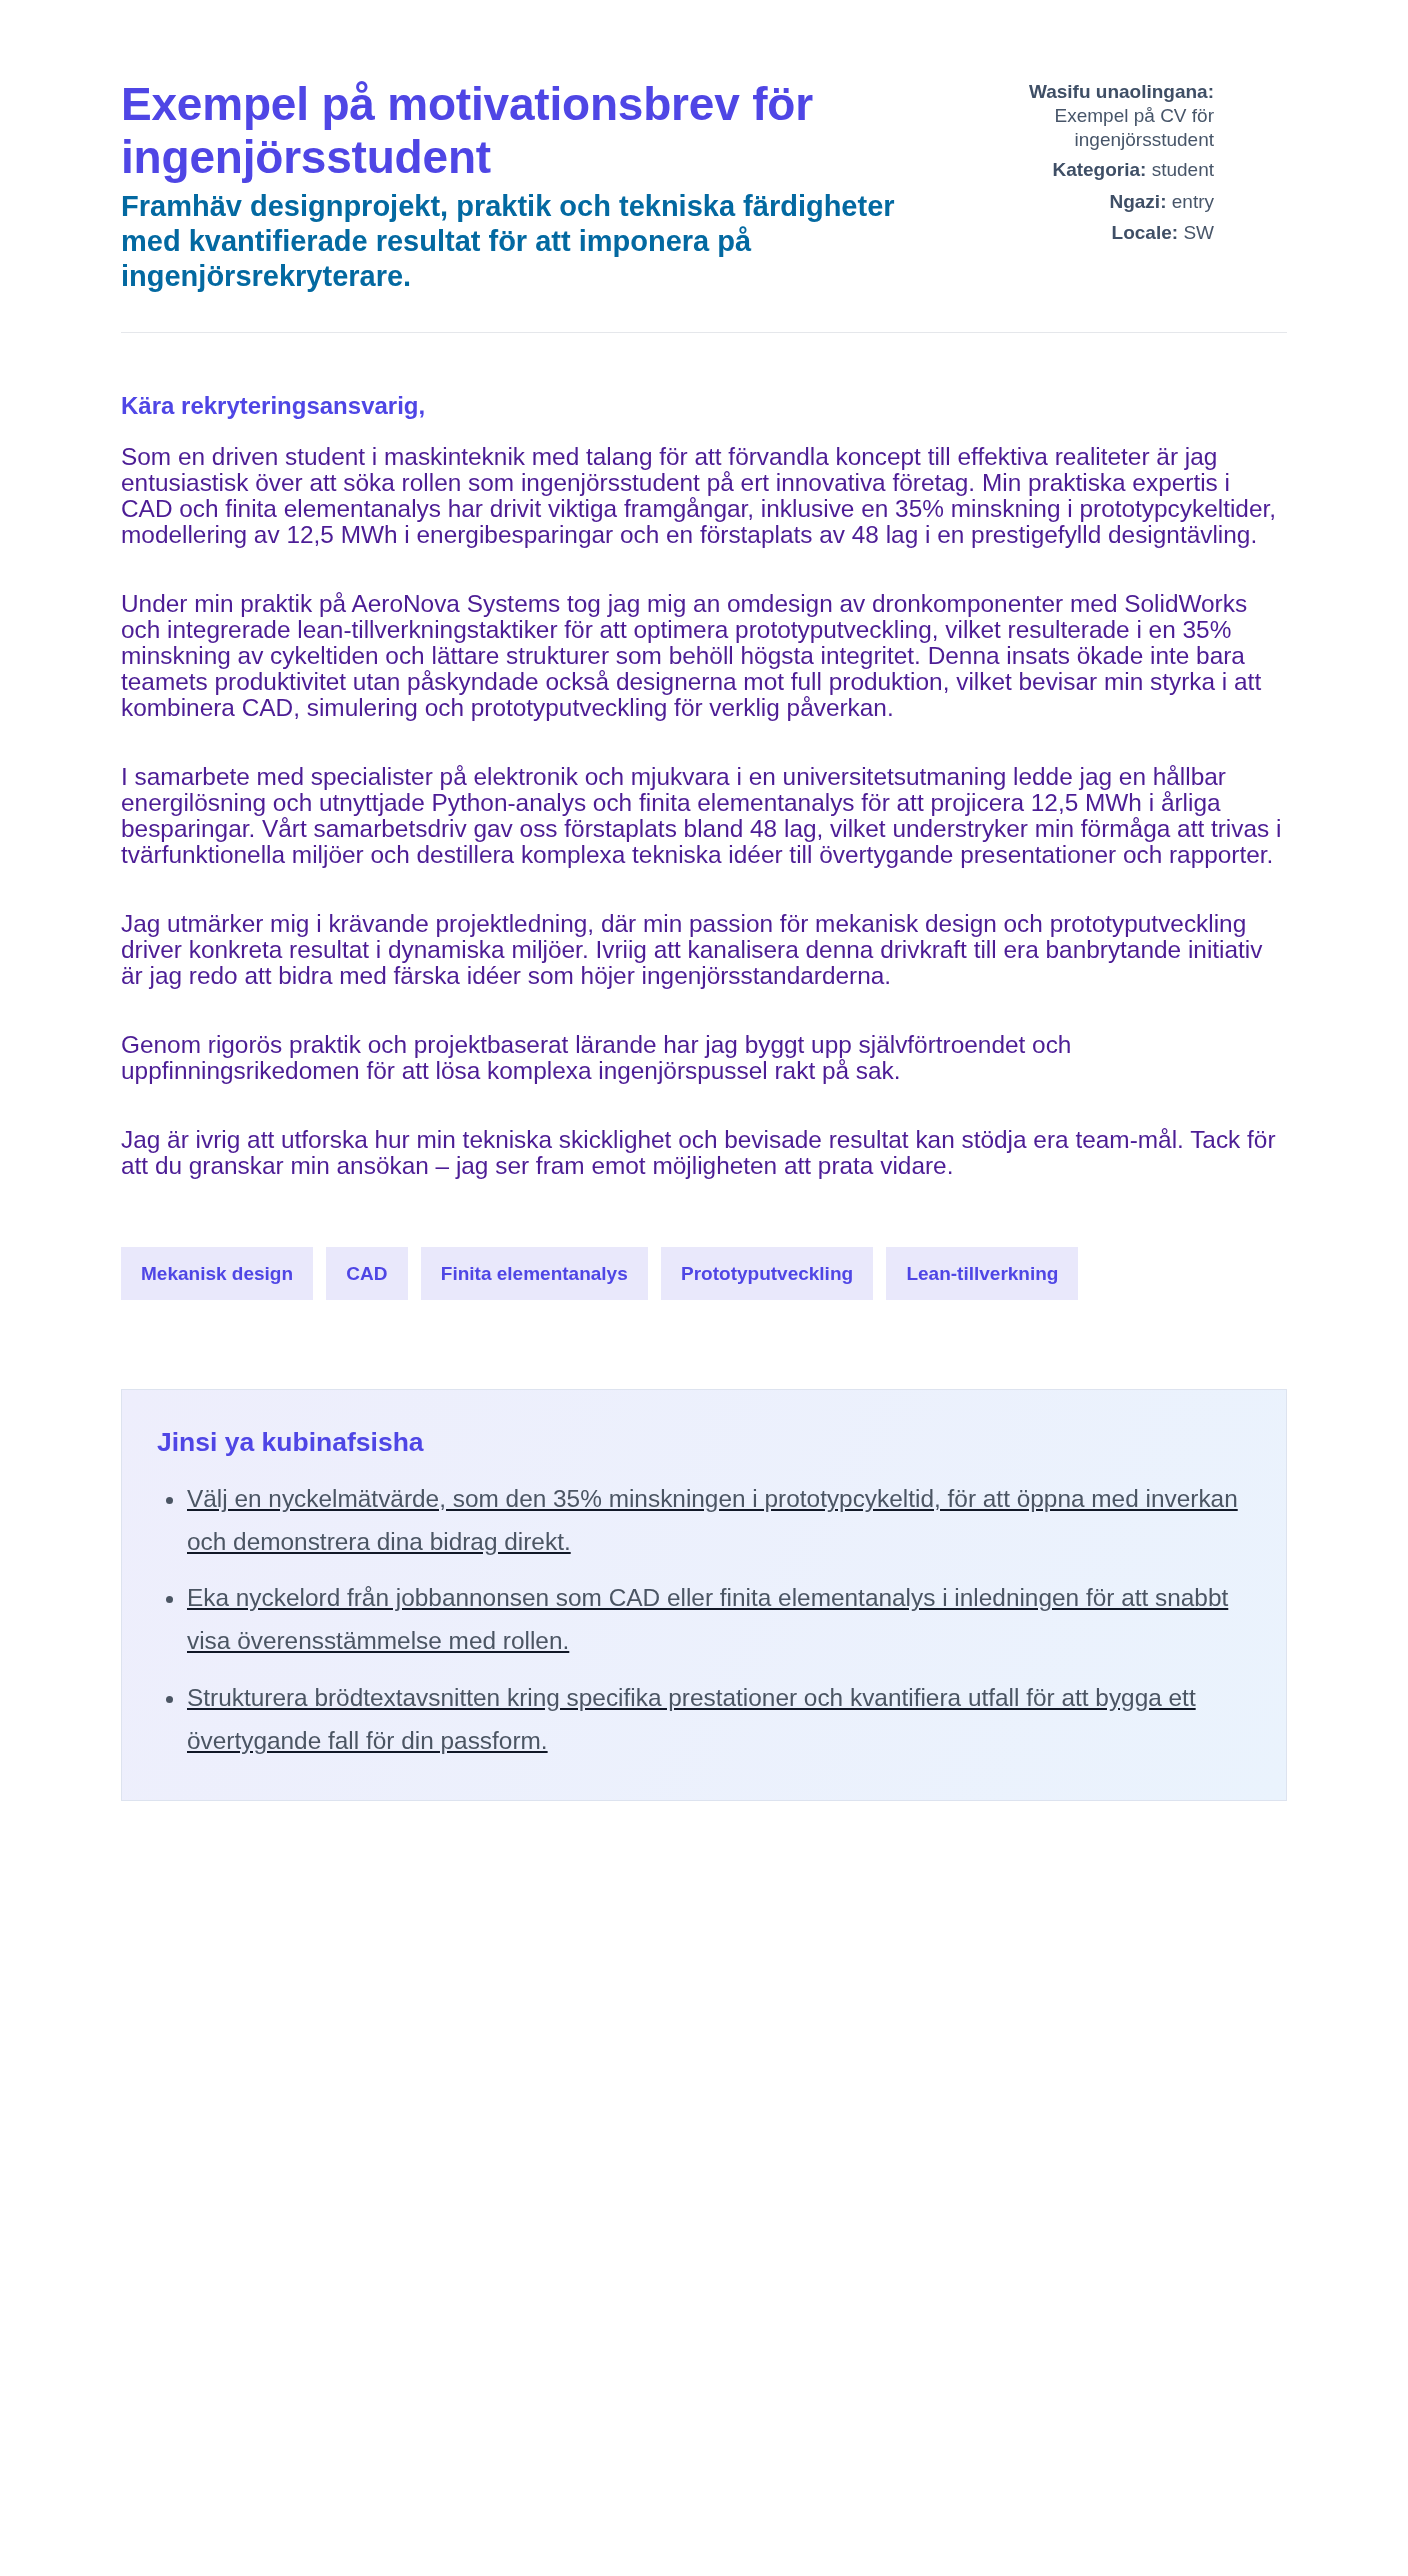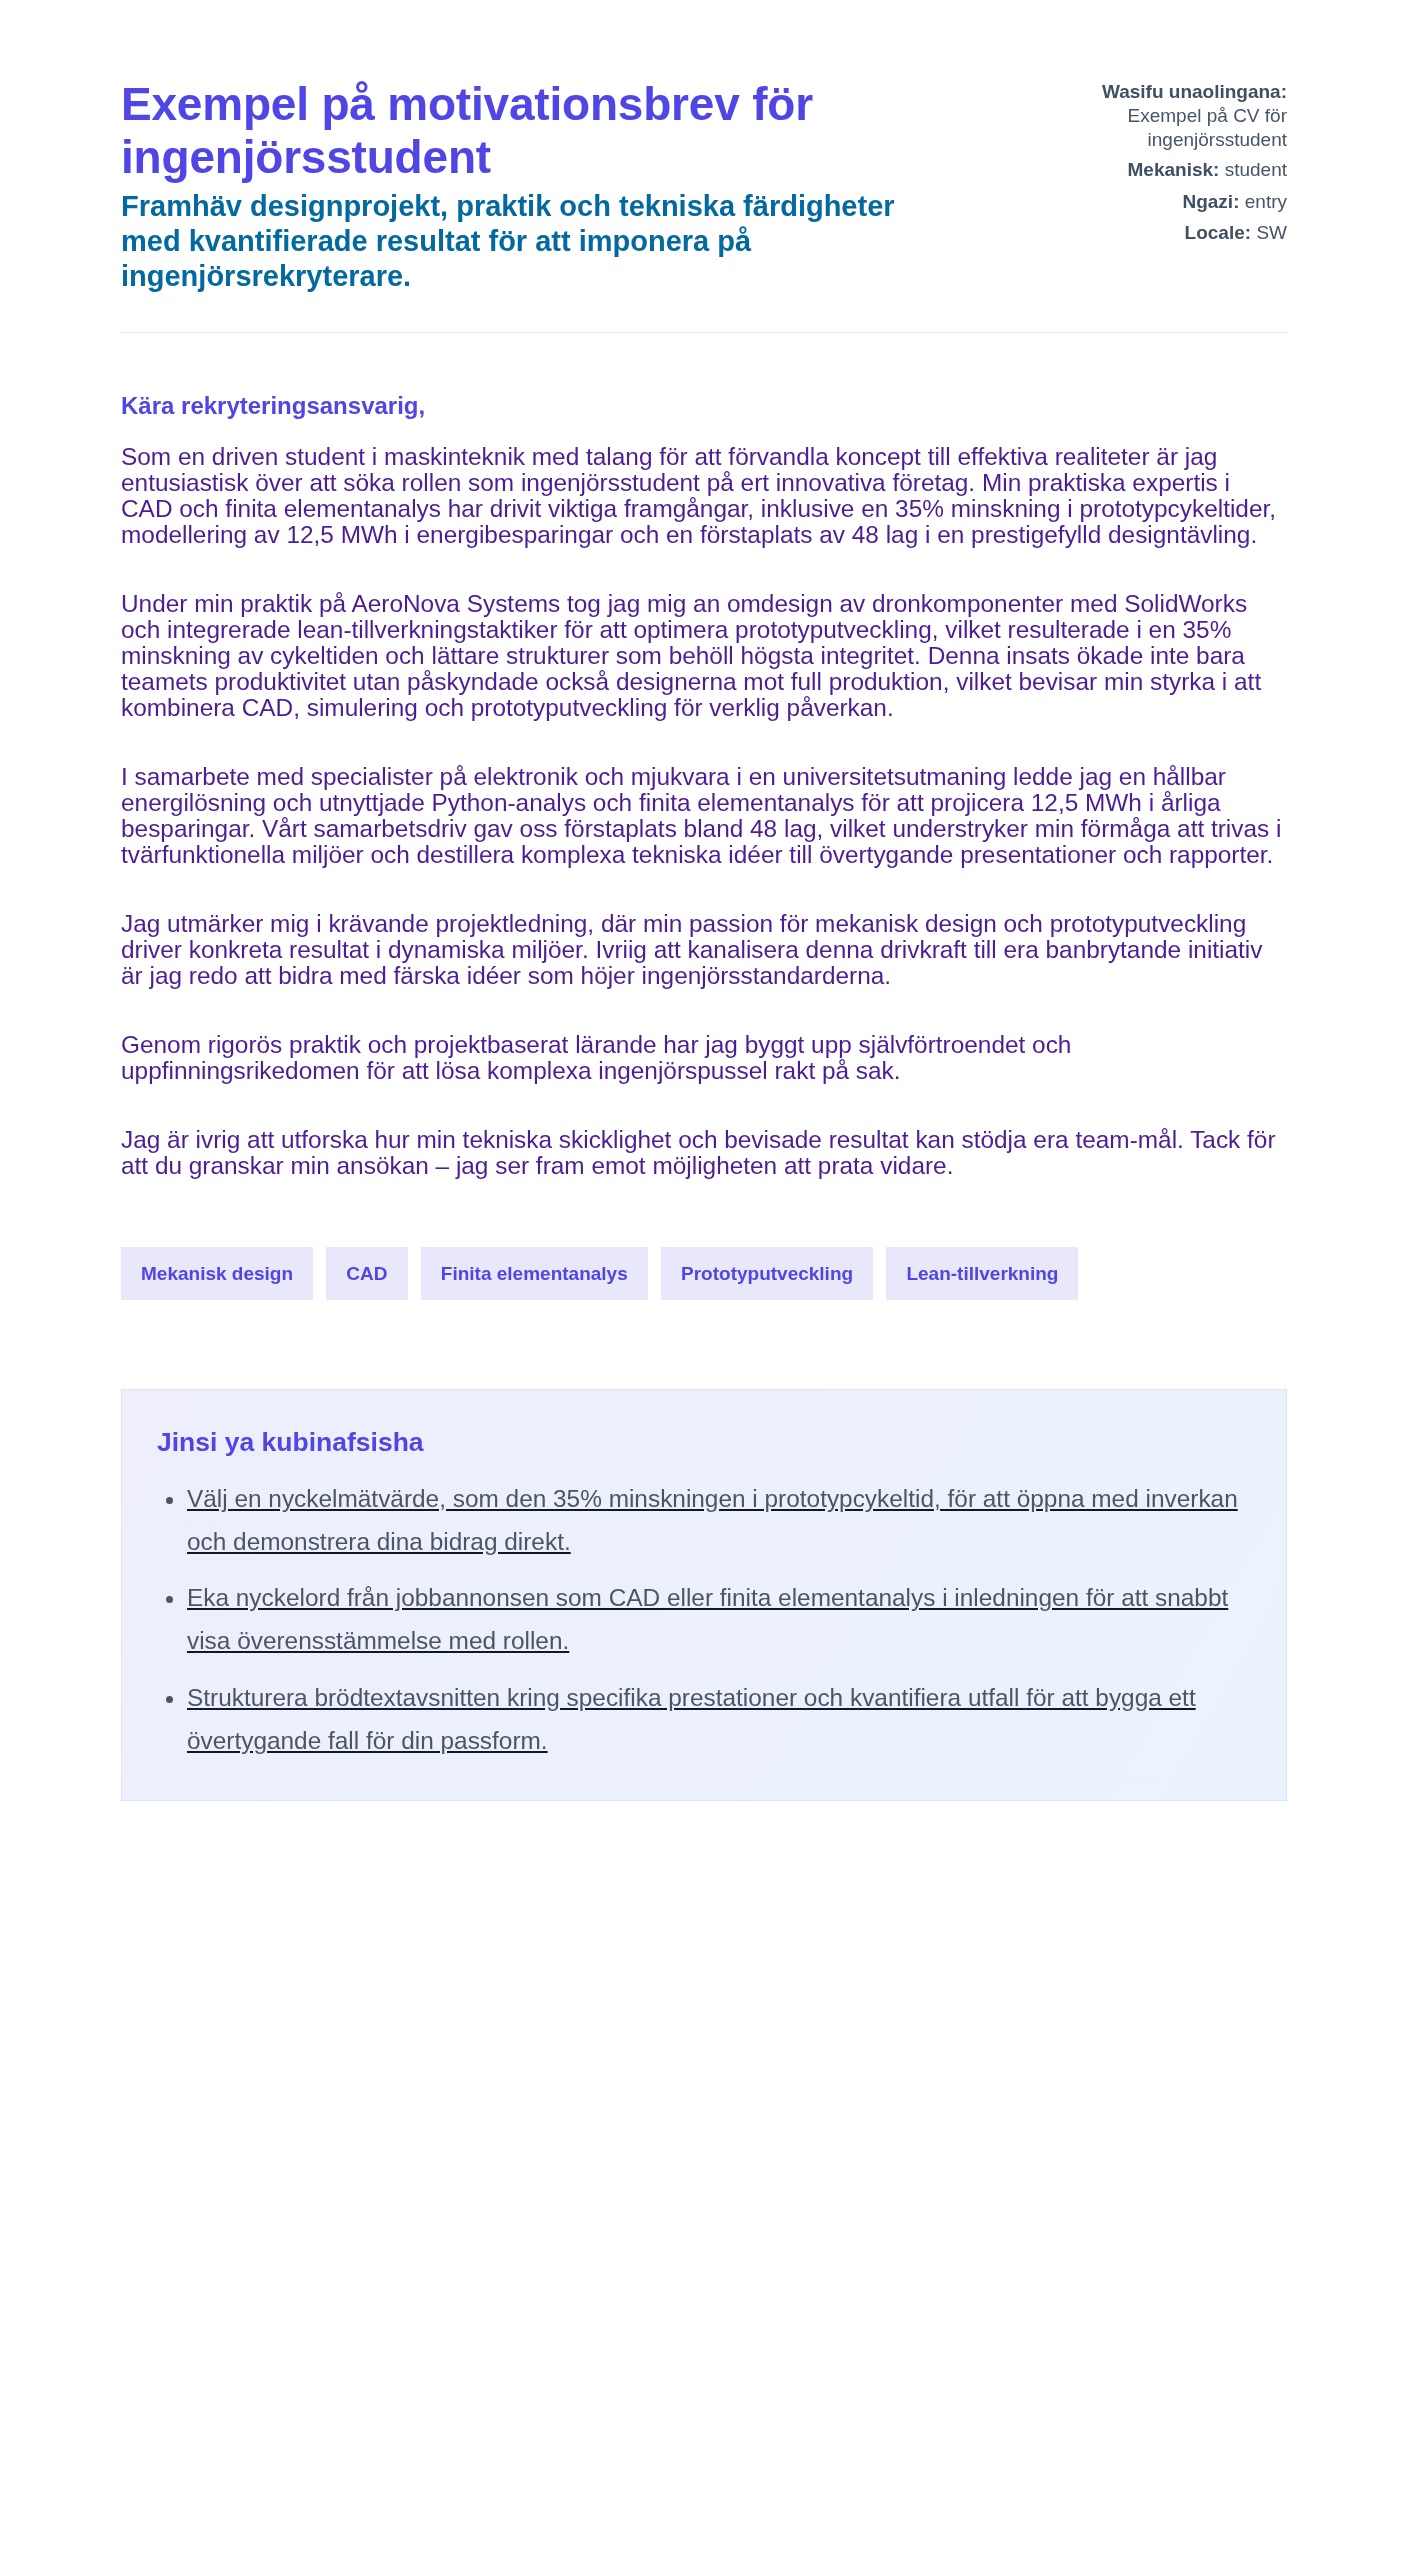--- a/index.html
+++ b/index.html
@@ -14,21 +14,20 @@
     color: #111827;
   }
   .page {
     width: 1166px;
     margin: 0 auto;
     padding-top: 78px;
     position: relative;
   }
   .header {
     display: flex;
-    justify-content: space-between;
     align-items: flex-start;
     padding-bottom: 38px;
     border-bottom: 1.7px solid #e5e7eb;
   }
   .header-left {
     width: 828px;
   }
   .title {
     font-size: 46px;
     line-height: 53px;
@@ -148,21 +147,21 @@
     <div class="header-left">
       <h1 class="title">Exempel på motivationsbrev för ingenjörsstudent</h1>
       <h2 class="subtitle">Framhäv designprojekt, praktik och tekniska färdigheter med kvantifierade resultat för att imponera på ingenjörsrekryterare.</h2>
     </div>
     <div class="meta">
       <div class="row first">
         <div class="lbl">Wasifu unaolingana:</div>
         <div>Exempel på CV för ingenjörsstudent</div>
       </div>
       <div class="row">
-        <span class="lbl">Mekanisk:</span>
+        <span class="lbl">Kategoria:</span>
         <span>student</span>
       </div>
       <div class="row">
         <span class="lbl">Ngazi:</span>
         <span>entry</span>
       </div>
       <div class="row">
         <span class="lbl">Locale:</span>
         <span>SW</span>
       </div>

